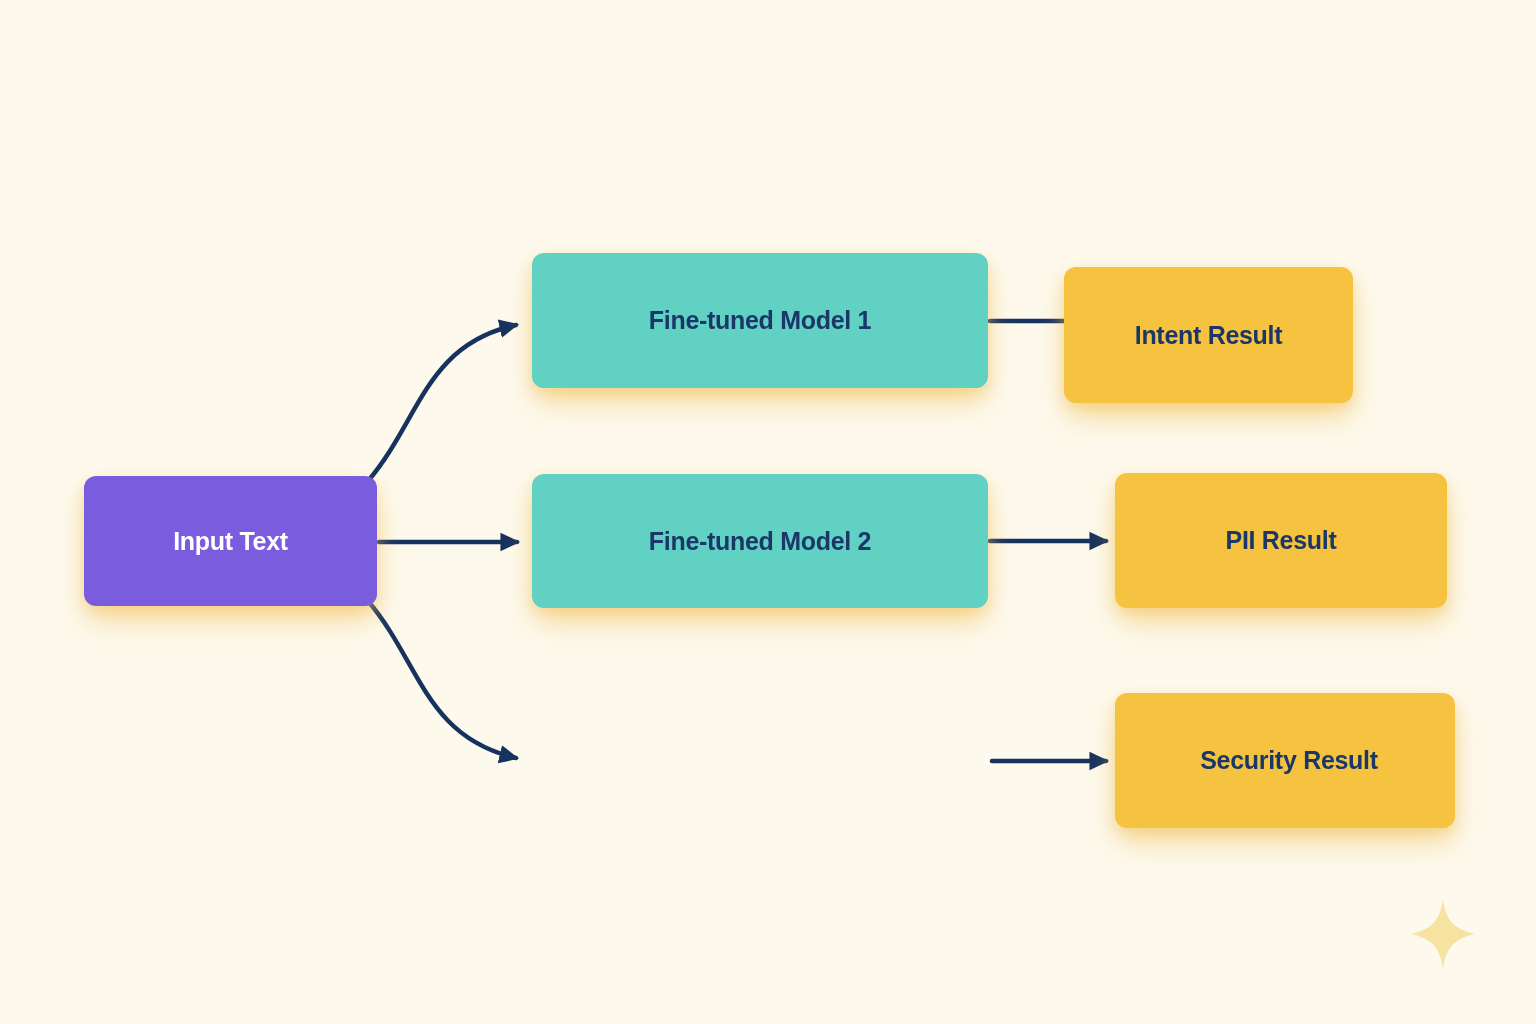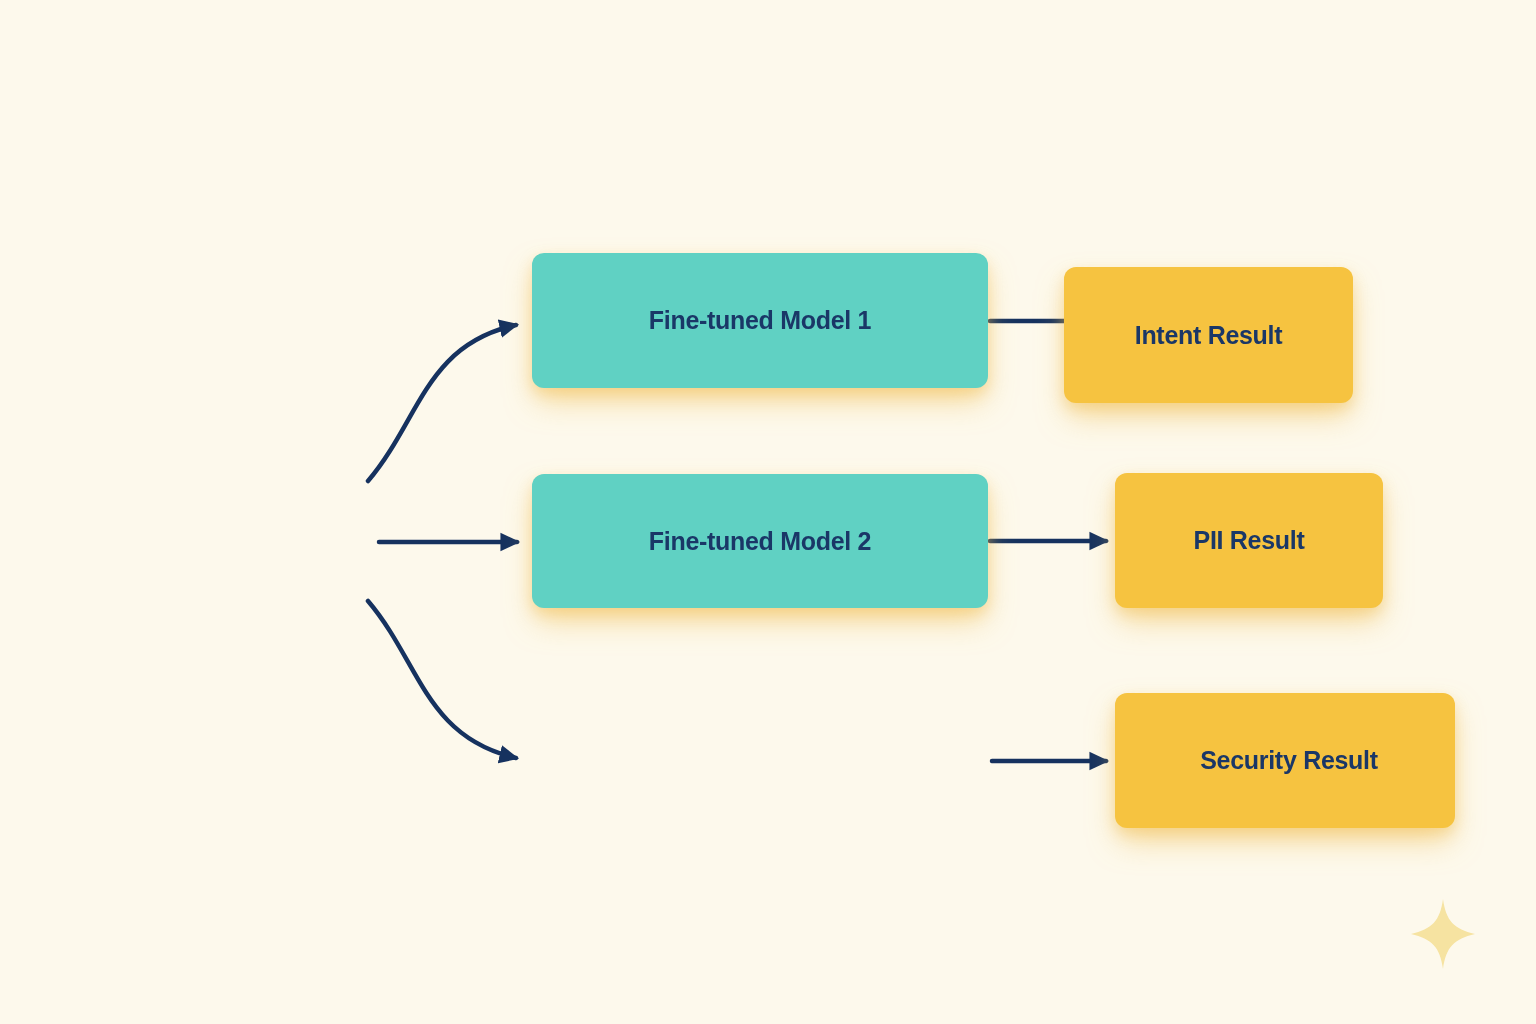--- a/index.html
+++ b/index.html
@@ -40,21 +40,21 @@
     letter-spacing: -0.3px;
     text-align: center;
     box-shadow: 0 16px 30px -4px rgba(240, 190, 80, 0.55),
                 0 6px 14px rgba(240, 190, 80, 0.35);
   }
   .node-input   { left: 84px;   top: 476px; width: 293px; height: 130px; }
   .node-model-1 { left: 532px;  top: 253px; width: 456px; height: 135px; }
   .node-model-2 { left: 532px;  top: 474px; width: 456px; height: 134px; }
   .node-model-3 { left: 532px;  top: 694px; width: 456px; height: 134px; }
   .node-result-1 { left: 1064px; top: 252px; width: 289px; height: 136px; margin-top: 15px; }
-  .node-result-2 { left: 1115px; top: 473px; width: 268px; height: 135px; }
+  .node-result-2 { left: 1115px; top: 473px; width: 332px; height: 135px; }
   .node-result-3 { left: 1115px; top: 693px; width: 332px; height: 135px; }
   .sparkle {
     position: absolute;
     left: 1411px;
     top: 899px;
     width: 64px;
     height: 70px;
   }
 </style>
 </head>
@@ -69,20 +69,23 @@
       </marker>
     </defs>
     <path class="edge" d="M 368 481 C 420 420, 425 345, 516 325" marker-end="url(#arrowhead)" style="stroke: rgb(22, 50, 95);"></path>
     <path class="edge" d="M 379 542 L 517 542" marker-end="url(#arrowhead)" style="stroke: rgb(22, 50, 95);"></path>
     <path class="edge" d="M 368 601 C 420 662, 425 737, 516 758" marker-end="url(#arrowhead)" style="stroke: rgb(22, 50, 95);"></path>
     <path class="edge" d="M 990 321 L 1106 321" marker-end="url(#arrowhead)" style="stroke: rgb(22, 50, 95);"></path>
     <path class="edge" d="M 990 541 L 1106 541" marker-end="url(#arrowhead)" style="stroke: rgb(22, 50, 95);"></path>
     <path class="edge" d="M 992 761 L 1106 761" marker-end="url(#arrowhead)" style="stroke: rgb(22, 50, 95);"></path>
   </svg>
 
+  <div class="node node-input" style="background-color: rgb(122, 92, 223);">
+    <span style="color: rgb(255, 255, 255);">Input Text</span>
+  </div>
 
   <div class="node node-model-1" style="background-color: rgb(96, 209, 195);">
     <span style="color: rgb(26, 55, 103);">Fine-tuned Model 1</span>
   </div>
 
   <div class="node node-model-2" style="background-color: rgb(96, 209, 195); text-align: center;">
     <span style="color: rgb(26, 55, 103);">Fine-tuned Model 2</span>
   </div>
 
 

